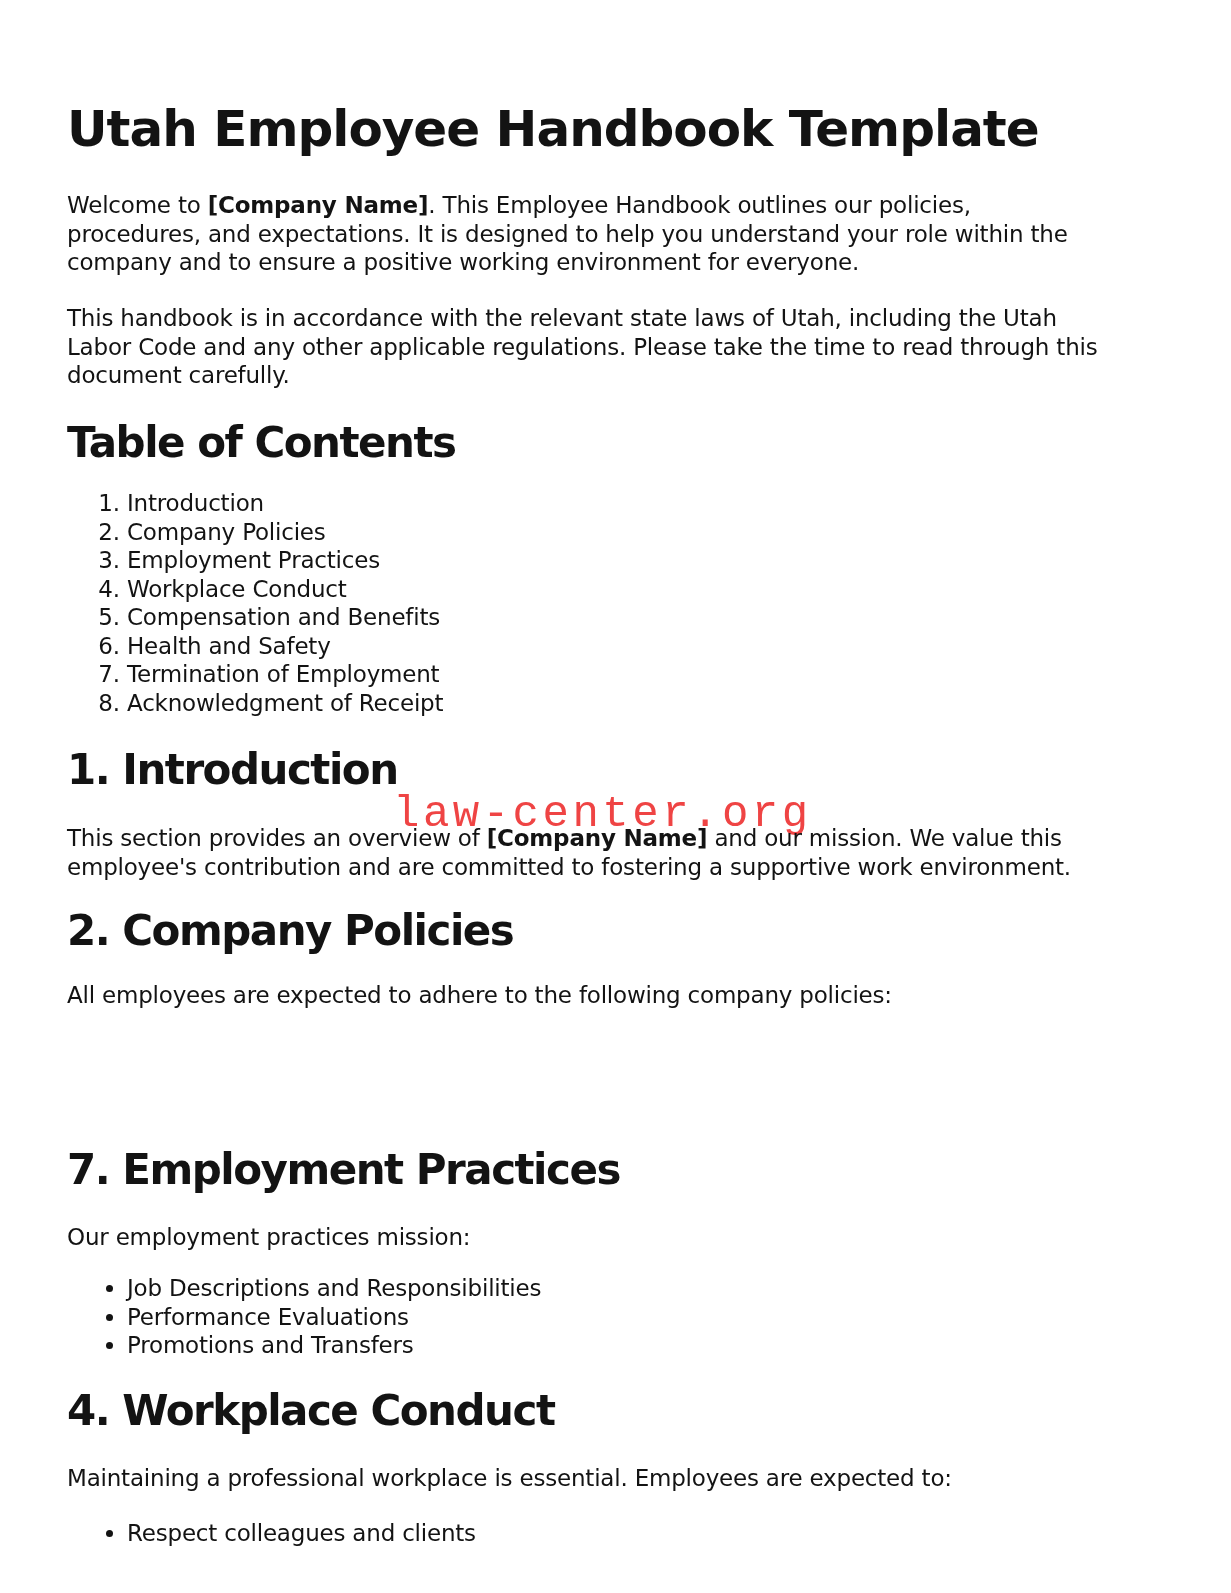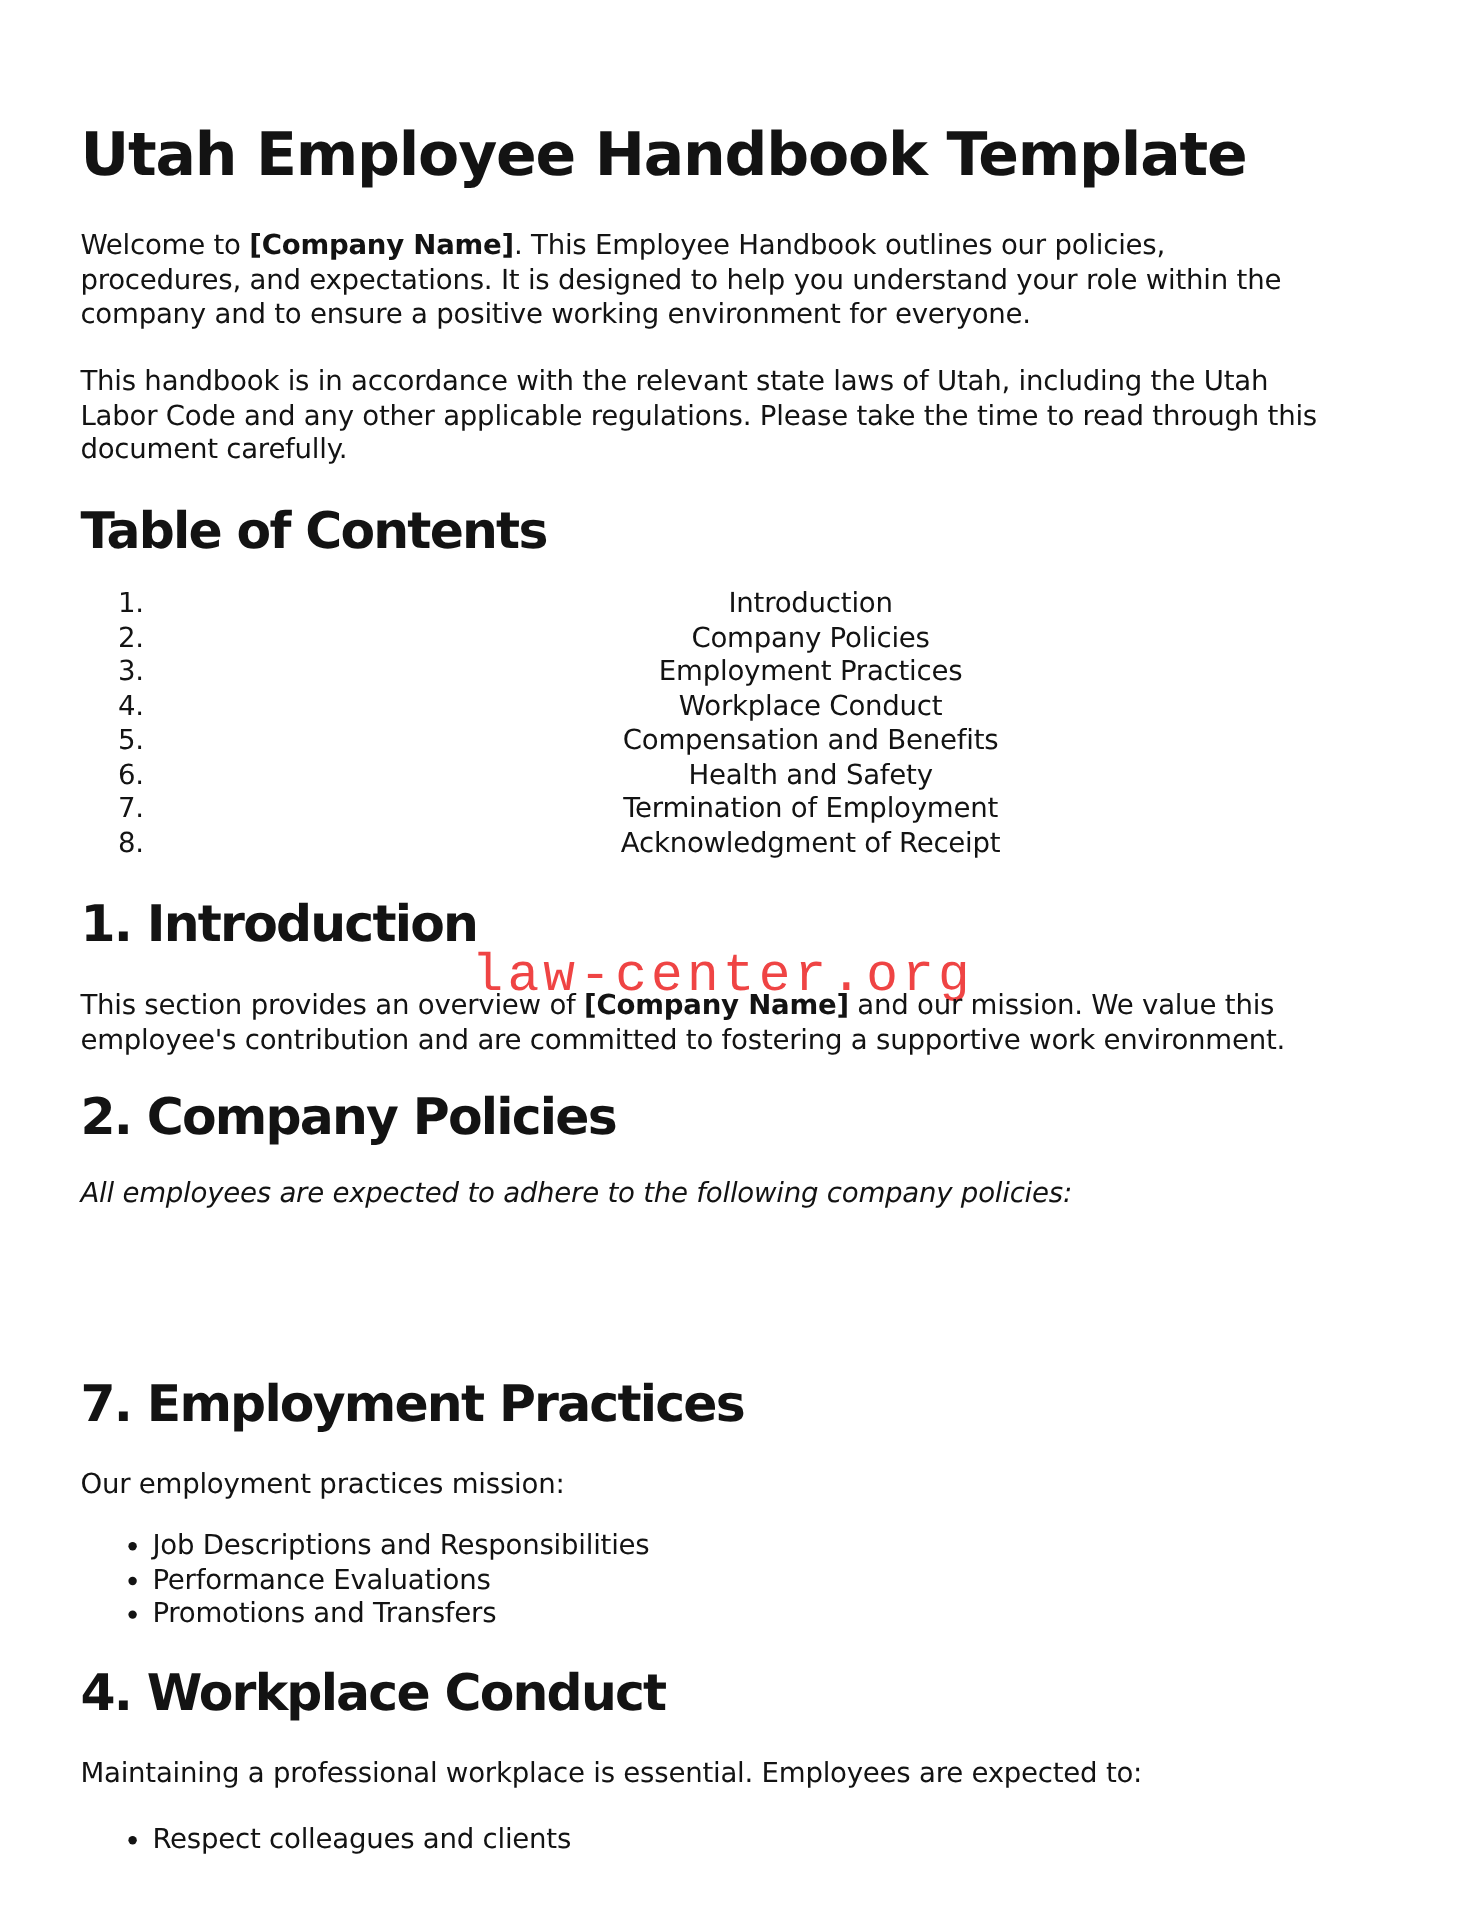--- a/index.html
+++ b/index.html
@@ -45,25 +45,25 @@
     letter-spacing: 3.5px;
     color: #ef4444;
     pointer-events: none;
     white-space: nowrap;
   }
   
   #title        { top: 82px; }
   #p-welcome    { top: 174px; }
   #p-accordance { top: 287px; }
   #toc-heading  { top: 401px; }
-  #toc-list     { top: 472px; text-align: center; }
+  #toc-list     { top: 472px; }
   #s1-heading   { top: 728px; }
   #s1-para      { top: 807px; }
   #s2-heading   { top: 889px; }
-  #s2-para      { top: 964px; font-style: italic; }
+  #s2-para      { top: 964px; }
   #s2-list      { top: 1017px; }
   #s3-heading   { top: 1128px; }
   #s3-para      { top: 1206px; }
   #s3-list      { top: 1257px; }
   #s4-heading   { top: 1369px; }
   #s4-para      { top: 1447px; }
   #s4-list      { top: 1502px; }
 </style>
 </head>
 <body>

